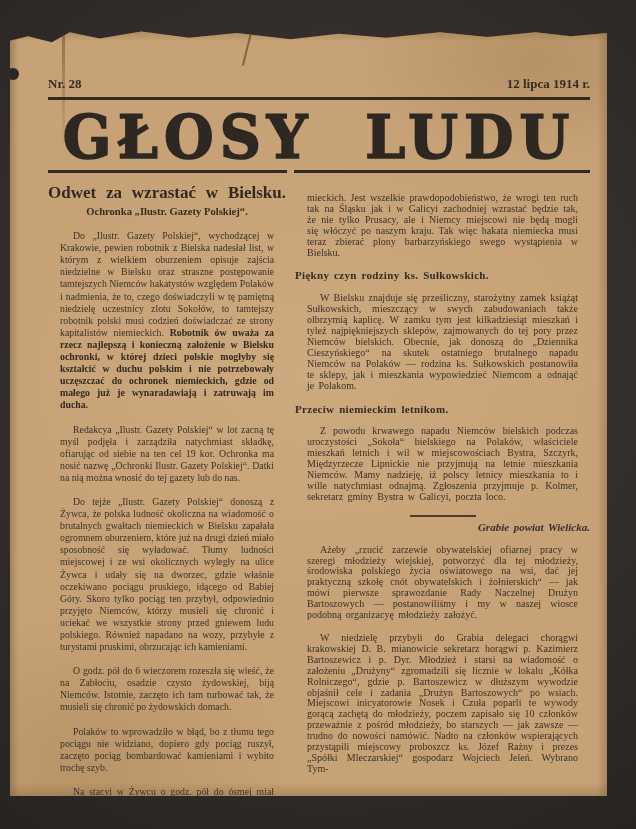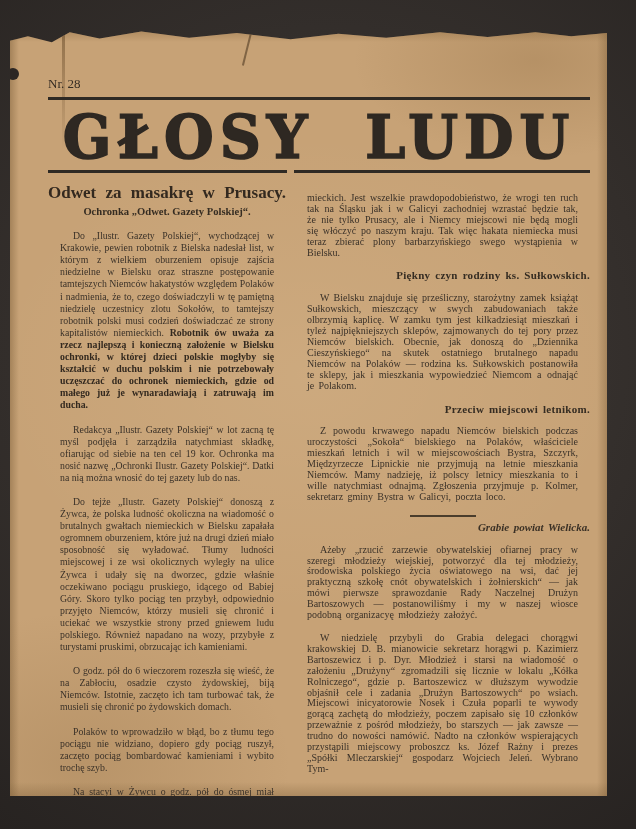--- a/index.html
+++ b/index.html
@@ -26,21 +26,21 @@
     color:#3a3128;
   }
   .crease{position:absolute;left:52px;top:0;width:3px;height:120px;
     background:linear-gradient(180deg, rgba(90,62,30,.5), rgba(90,62,30,0));}
   .crack{position:absolute;left:236px;top:2px;width:2px;height:34px;
     background:rgba(70,50,28,.55);transform:rotate(14deg);}
   .notch{position:absolute;left:-3px;top:38px;width:12px;height:12px;border-radius:50%;
     background:#2c2623;}
   .content{position:relative;padding:46px 17px 0 38px;}
   .masthead{display:flex;justify-content:space-between;align-items:flex-end;
-    font-weight:normal;font-size:13px;color:#352c23;}
+    font-weight:bold;font-size:13px;color:#352c23;}
   .masthead .issue{width:120px;}
   .masthead .date{width:150px;text-align:right;}
   .masthead .edition{font-size:13.5px;letter-spacing:.4px;}
   .rule{border:0;border-top:3px solid #2f2a24;margin:5px 0 0 0;}
   h1.paper-title{
     margin:6px 0 4px 0;text-align:center;
     font-family:"DejaVu Serif", serif;font-weight:bold;
     font-size:57px;line-height:60px;letter-spacing:6px;word-spacing:26px;
     color:#2e2822;-webkit-text-stroke:1.6px #2e2822;
     transform:scaleY(1.04);transform-origin:top center;white-space:nowrap;
@@ -51,69 +51,70 @@
   .title-rules .rseg{flex:1;}
   .columns{display:flex;gap:9px;margin-top:8px;}
   .col{text-align:justify;}
   .col p{margin:12px;text-indent:13px;hyphens:none;}
   .col p.noindent{text-indent:0;}
   .col-left{width:238px;font-size:9.8px;line-height:12.1px;}
   .col-right{width:295px;font-size:10px;line-height:10.9px;word-spacing:1.8px;}
   .headline{font-size:17px;line-height:20px;font-weight:bold;color:#33291f;
     text-align:justify;text-align-last:justify;margin:2px 0 3px 0;}
   .subheadline{font-size:10.6px;font-weight:bold;text-align:center;margin:2px 0 3px 0;color:#352c22;}
-  .sec-heading{font-size:11px;font-weight:bold;text-align:right;
+  .sec-heading{font-size:11px;font-weight:bold;text-align:left;
     margin:6px 0 3px 0;letter-spacing:.3px;color:#352c22;}
   .divider{width:66px;border:0;border-top:2px solid #4a3d2c;margin:8px auto 5px auto;}
   .place-heading{font-size:11px;font-weight:bold;font-style:italic;text-align:right;
     margin:2px 0 3px 0;color:#3a3025;}
   .boldrun{font-weight:bold;color:#33291f;}
 </style>
 </head>
 <body>
 
 <div class="stage">
   <div class="paper">
     <div class="crease"></div>
     <div class="crack"></div>
     <div class="notch"></div>
 
     <div class="content">
 
       <div class="masthead">
         <span class="issue">Nr. 28</span>
+        <span class="date">12 lipca 1914 r.</span>
       </div>
       <hr class="rule">
 
       <h1 class="paper-title">GŁOSY LUDU</h1>
 
       <div class="title-rules">
         <div class="lseg"></div>
         <div class="rseg"></div>
       </div>
 
       <div class="columns">
 
         <div class="col col-left">
-          <div class="headline">Odwet za masakrę w Prusacy.</div>
-          <div class="subheadline">Ochronka „Odwet. Gazety Polskiej“.</div>
+          <div class="headline">Odwet za wzrastać w Bielsku.</div>
+          <div class="subheadline">Ochronka „Ilustr. Gazety Polskiej“.</div>
           <p><span>Do „Ilustr. Gazety Polskiej“, wychodzącej w Krakowie, pewien robotnik z Bielska nadesłał list, w którym z wielkiem oburzeniem opisuje zajścia niedzielne w Bielsku oraz straszne postępowanie tamtejszych Niemców hakatystów względem Polaków i nadmienia, że to, czego doświadczyli w tę pamiętną niedzielę uczestnicy zlotu Sokołów, to tamtejszy robotnik polski musi codzień doświadczać ze strony kapitalistów niemieckich. </span><span class="boldrun">Robotnik ów uważa za rzecz najlepszą i konieczną założenie w Bielsku ochronki, w której dzieci polskie mogłyby się kształcić w duchu polskim i nie potrzebowały uczęszczać do ochronek niemieckich, gdzie od małego już je wynaradawiają i zatruwają im ducha.</span></p>
           <p>Redakcya „Ilustr. Gazety Polskiej“ w lot zacną tę myśl podjęła i zarządziła natychmiast składkę, ofiarując od siebie na ten cel 19 kor. Ochronka ma nosić nazwę „Ochronki Ilustr. Gazety Polskiej“. Datki na nią można wnosić do tej gazety lub do nas.</p>
           <p>Do tejże „Ilustr. Gazety Polskiej“ donoszą z Żywca, że polska ludność okoliczna na wiadomość o brutalnych gwałtach niemieckich w Bielsku zapałała ogromnem oburzeniem, które już na drugi dzień miało sposobność się wyładować. Tłumy ludności miejscowej i ze wsi okolicznych wyległy na ulice Żywca i udały się na dworzec, gdzie właśnie oczekiwano pociągu pruskiego, idącego od Babiej Góry. Skoro tylko pociąg ten przybył, odpowiednio przyjęto Niemców, którzy musieli się chronić i uciekać we wszystkie strony przed gniewem ludu polskiego. Również napadano na wozy, przybyłe z turystami pruskimi, obrzucając ich kamieniami.</p>
           <p>O godz. pół do 6 wieczorem rozeszła się wieść, że na Zabłociu, osadzie czysto żydowskiej, biją Niemców. Istotnie, zaczęto ich tam turbować tak, że musieli się chronić po żydowskich domach.</p>
           <p>Polaków to wprowadziło w błąd, bo z tłumu tego pociągu nie widziano, dopiero gdy pociąg ruszył, zaczęto pociąg bombardować kamieniami i wybito trochę szyb.</p>
           <p>Na stacyi w Żywcu o godz. pół do ósmej miał odjeżdżać pociąg do Katowic z wycieczkowiczami pruskimi. Pociąg ten dla uchronienia Niemców od napaści zasłonięto pociągiem towarowym, tak, że podróżni musieli drugą stroną wchodzić i wychodzić.</p>
           <p>Również i z innych okolic nadchodzą wiadomości, że ludność polska napada na pruskie wycieczki, których w tych stronach zazwyczaj dużo się włóczy.</p>
         </div>
 
         <div class="col col-right">
           <p class="noindent">mieckich. Jest wszelkie prawdopodobieństwo, że wrogi ten ruch tak na Śląsku jak i w Galicyi zachodniej wzrastać będzie tak, że nie tylko Prusacy, ale i Niemcy miejscowi nie będą mogli się włóczyć po naszym kraju. Tak więc hakata niemiecka musi teraz zbierać plony barbarzyńskiego swego wystąpienia w Bielsku.</p>
           <div class="sec-heading">Piękny czyn rodziny ks. Sułkowskich.</div>
           <p>W Bielsku znajduje się prześliczny, starożytny zamek książąt Sułkowskich, mieszczący w swych zabudowaniach także olbrzymią kaplicę. W zamku tym jest kilkadziesiąt mieszkań i tyleż najpiękniejszych sklepów, zajmowanych do tej pory przez Niemców bielskich. Obecnie, jak donoszą do „Dziennika Cieszyńskiego“ na skutek ostatniego brutalnego napadu Niemców na Polaków — rodzina ks. Sułkowskich postanowiła te sklepy, jak i mieszkania wypowiedzieć Niemcom a odnająć je Polakom.</p>
-          <div class="sec-heading">Przeciw miejscowi letnikom.</div>
+          <div class="sec-heading">Przeciw niemieckim letnikom.</div>
           <p>Z powodu krwawego napadu Niemców bielskich podczas uroczystości „Sokoła“ bielskiego na Polaków, właściciele mieszkań letnich i wil w miejscowościach Bystra, Szczyrk, Międzyrzecze Lipnickie nie przyjmują na letnie mieszkania Niemców. Mamy nadzieję, iż polscy letnicy mieszkania to i wille natychmiast odnajmą. Zgłoszenia przyjmuje p. Kolmer, sekretarz gminy Bystra w Galicyi, poczta loco.</p>
           <hr class="divider">
           <div class="place-heading">Grabie powiat Wielicka.</div>
           <p>Ażeby „rzucić zarzewie obywatelskiej ofiarnej pracy w szeregi młodzieży wiejskiej, potworzyć dla tej młodzieży, środowiska polskiego życia oświatowego na wsi, dać jej praktyczną szkołę cnót obywatelskich i żołnierskich“ — jak mówi pierwsze sprawozdanie Rady Naczelnej Drużyn Bartoszowych — postanowiliśmy i my w naszej wiosce podobną organizacyę młodzieży założyć.</p>
           <p>W niedzielę przybyli do Grabia delegaci chorągwi krakowskiej D. B. mianowicie sekretarz horągwi p. Kazimierz Bartoszewicz i p. Dyr. Młodzież i starsi na wiadomość o założeniu „Drużyny“ zgromadzili się licznie w lokalu „Kółka Rolniczego“, gdzie p. Bartoszewicz w dłuższym wywodzie objaśnił cele i zadania „Drużyn Bartoszowych“ po wsiach. Miejscowi inicyatorowie Nosek i Czuła poparli te wywody gorącą zachętą do młodzieży, poczem zapisało się 10 członków przeważnie z pośród młodzieży, bo starszych — jak zawsze — trudno do nowości namówić. Nadto na członków wspierających przystąpili miejscowy proboszcz ks. Józef Rażny i prezes „Spółki Mleczarskiej“ gospodarz Wojciech Jeleń. Wybrano Tym-</p>
         </div>
 
       </div>
     </div>
   </div>

